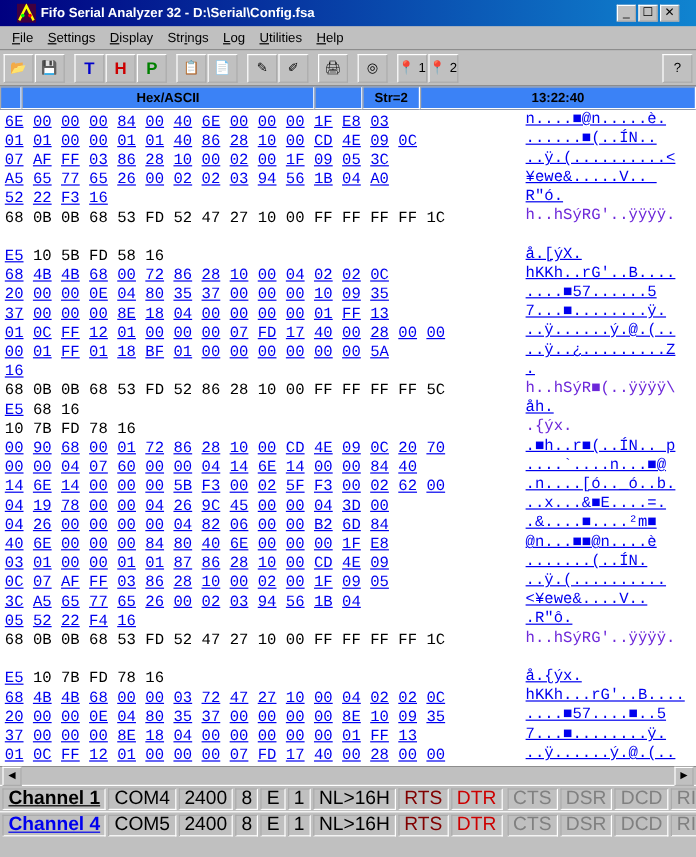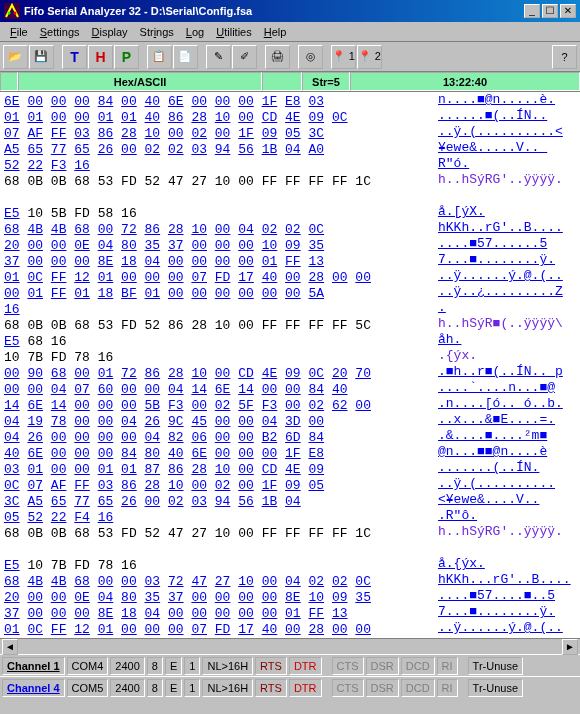--- a/index.html
+++ b/index.html
@@ -1,40 +1,40 @@
 <!DOCTYPE html>
 <html><head>
 <meta charset="utf-8">
 <style>
 *{margin:0;padding:0;box-sizing:border-box}
 body{font-family:"MS Sans Serif",Tahoma,sans-serif;font-size:11px;background:#c0c0c0;color:#000;width:580px;height:714px;overflow:hidden}
-.titlebar{background:linear-gradient(90deg,#000080,#1084d0);color:#fff;height:22px;display:flex;align-items:center;padding:2px 4px;font-weight:bold;justify-content:space-between}
+.titlebar{background:linear-gradient(90deg,#000080,#1084d0);color:#fff;height:22px;display:flex;align-items:center;padding:2px 14px;font-weight:bold;justify-content:space-between}
 .titlebar .left{display:flex;align-items:center;gap:4px}
 .titlebar .tctrl{display:flex;gap:2px}
 .tbtn{width:16px;height:14px;background:#c0c0c0;border:1px outset #fff;font-family:Marlett,Arial;font-size:10px;line-height:12px;text-align:center;color:#000;font-weight:normal}
 .appicon svg{width:16px;height:16px;display:block}
 .menubar{background:#c0c0c0;height:20px;display:flex;align-items:center;padding:2px 4px;border-bottom:1px solid #808080}
 .menubar span{padding:2px 6px;cursor:default}
 .menubar span u{text-decoration:underline}
 .toolbar{background:#c0c0c0;height:30px;display:flex;align-items:center;padding:2px 3px;border-bottom:1px solid #808080;gap:1px}
 .tbutton{width:25px;height:24px;border:1px outset #fff;background:#c0c0c0;display:flex;align-items:center;justify-content:center;font-size:11px}
 .tsep{width:6px}
-.status1{background:#86efac;height:20px;display:flex;border-bottom:1px solid #808080}
+.status1{background:#3b82f6;height:20px;display:flex;border-bottom:1px solid #808080}
 .status1 .cell{border:1px inset #fff;display:flex;align-items:center;justify-content:center;font-weight:bold}
 .hexview{background:#fff;height:546px;overflow:auto;font-family:"Courier New",monospace;font-size:13px;line-height:16px;padding:2px 4px;white-space:pre;position:relative}
 .hexline{height:16px;white-space:pre}
 .hexline .hxg{display:inline-block}
 .hx{color:#0000ee;text-decoration:underline;cursor:pointer}
 .nh{color:#000}
 .asc{position:absolute;left:438px;color:#0000ee;text-decoration:underline}
 .asc.plain{color:#6d28d9;text-decoration:none}
 .hsb{height:16px;background:#c0c0c0;border-top:1px solid #808080;display:flex;align-items:center;justify-content:space-between;padding:0 2px}
 .sbtn{width:16px;height:16px;border:1px outset #fff;background:#c0c0c0;font-size:10px;text-align:center;line-height:14px}
 .chrow{background:#c0c0c0;height:22px;display:flex;align-items:center;padding:1px 2px;gap:2px;border-top:1px solid #fff}
-.chcell{border:1px inset #fff;padding:1px 4px;height:18px;display:flex;align-items:center;font-size:11px;white-space:nowrap}
+.chcell{border:1px inset #fff;padding:1px 4px;height:18px;display:flex;align-items:center;font-size:16px;white-space:nowrap}
 .chcell.on{background:#c0c0c0;color:#800000}
 .chcell.off{background:#c0c0c0;color:#808080}
 .chcell.ch{font-weight:bold;text-decoration:underline;color:#000}
 .chcell.ch2{color:#0000ee}
 .T{color:#0000cc;font-weight:bold;font-size:14px}
 .H{color:#cc0000;font-weight:bold;font-size:14px}
 .P{color:#008000;font-weight:bold;font-size:14px}
 </style>
 </head>
 <body>
@@ -118,21 +118,21 @@
     <div style="flex: 1 1 0%;"></div>
     <div class="tbutton">
       <span>?</span>
     </div>
   </div>
 
 <div class="status1">
   <div class="cell" style="width:18px"></div>
   <div class="cell" style="flex:0 0 244px">Hex/ASCII</div>
   <div class="cell" style="flex:0 0 40px"></div>
-  <div class="cell" style="flex:0 0 48px">Str=5</div>
+  <div class="cell" style="flex:0 0 48px">Str=2</div>
   <div class="cell" style="flex:1">13:22:40</div>
 </div>
 
 <div class="hexview" id="hexview"><div class="hexline"><span class="hxg"><span class="hx">6E</span> <span class="hx">00</span> <span class="hx">00</span> <span class="hx">00</span> <span class="hx">84</span> <span class="hx">00</span> <span class="hx">40</span> <span class="hx">6E</span> <span class="hx">00</span> <span class="hx">00</span> <span class="hx">00</span> <span class="hx">1F</span> <span class="hx">E8</span> <span class="hx">03</span> </span><span class="asc" style="top: 0px;">n....■@n.....è.</span></div><div class="hexline"><span class="hxg"><span class="hx">01</span> <span class="hx">01</span> <span class="hx">00</span> <span class="hx">00</span> <span class="hx">01</span> <span class="hx">01</span> <span class="hx">40</span> <span class="hx">86</span> <span class="hx">28</span> <span class="hx">10</span> <span class="hx">00</span> <span class="hx">CD</span> <span class="hx">4E</span> <span class="hx">09</span> <span class="hx">0C</span> </span><span class="asc" style="top: 16px;">......■(..ÍN..</span></div><div class="hexline"><span class="hxg"><span class="hx">07</span> <span class="hx">AF</span> <span class="hx">FF</span> <span class="hx">03</span> <span class="hx">86</span> <span class="hx">28</span> <span class="hx">10</span> <span class="hx">00</span> <span class="hx">02</span> <span class="hx">00</span> <span class="hx">1F</span> <span class="hx">09</span> <span class="hx">05</span> <span class="hx">3C</span> </span><span class="asc" style="top: 32px;">..ÿ.(..........&lt;</span></div><div class="hexline"><span class="hxg"><span class="hx">A5</span> <span class="hx">65</span> <span class="hx">77</span> <span class="hx">65</span> <span class="hx">26</span> <span class="hx">00</span> <span class="hx">02</span> <span class="hx">02</span> <span class="hx">03</span> <span class="hx">94</span> <span class="hx">56</span> <span class="hx">1B</span> <span class="hx">04</span> <span class="hx">A0</span> </span><span class="asc" style="top: 48px;">¥ewe&amp;.....V.. </span></div><div class="hexline"><span class="hxg"><span class="hx">52</span> <span class="hx">22</span> <span class="hx">F3</span> <span class="hx">16</span> </span><span class="asc" style="top: 64px;">R"ó.</span></div><div class="hexline"><span class="hxg"><span class="nh">68</span> <span class="nh">0B</span> <span class="nh">0B</span> <span class="nh">68</span> <span class="nh">53</span> <span class="nh">FD</span> <span class="nh">52</span> <span class="nh">47</span> <span class="nh">27</span> <span class="nh">10</span> <span class="nh">00</span> <span class="nh">FF</span> <span class="nh">FF</span> <span class="nh">FF</span> <span class="nh">FF</span> <span class="nh">1C</span> </span><span class="asc plain" style="top: 80px;">h..hSýRG'..ÿÿÿÿ.</span></div><div class="hexline"><span class="hxg"></span><span class="asc plain" style="top: 96px;"></span></div><div class="hexline"><span class="hxg"><span class="hx">E5</span> <span class="nh">10</span> <span class="nh">5B</span> <span class="nh">FD</span> <span class="nh">58</span> <span class="nh">16</span> </span><span class="asc" style="top: 112px;">å.[ýX.</span></div><div class="hexline"><span class="hxg"><span class="hx">68</span> <span class="hx">4B</span> <span class="hx">4B</span> <span class="hx">68</span> <span class="hx">00</span> <span class="hx">72</span> <span class="hx">86</span> <span class="hx">28</span> <span class="hx">10</span> <span class="hx">00</span> <span class="hx">04</span> <span class="hx">02</span> <span class="hx">02</span> <span class="hx">0C</span> </span><span class="asc" style="top: 128px;">hKKh..rG'..B....</span></div><div class="hexline"><span class="hxg"><span class="hx">20</span> <span class="hx">00</span> <span class="hx">00</span> <span class="hx">0E</span> <span class="hx">04</span> <span class="hx">80</span> <span class="hx">35</span> <span class="hx">37</span> <span class="hx">00</span> <span class="hx">00</span> <span class="hx">00</span> <span class="hx">10</span> <span class="hx">09</span> <span class="hx">35</span> </span><span class="asc" style="top: 144px;">....■57......5</span></div><div class="hexline"><span class="hxg"><span class="hx">37</span> <span class="hx">00</span> <span class="hx">00</span> <span class="hx">00</span> <span class="hx">8E</span> <span class="hx">18</span> <span class="hx">04</span> <span class="hx">00</span> <span class="hx">00</span> <span class="hx">00</span> <span class="hx">00</span> <span class="hx">01</span> <span class="hx">FF</span> <span class="hx">13</span> </span><span class="asc" style="top: 160px;">7...■........ÿ.</span></div><div class="hexline"><span class="hxg"><span class="hx">01</span> <span class="hx">0C</span> <span class="hx">FF</span> <span class="hx">12</span> <span class="hx">01</span> <span class="hx">00</span> <span class="hx">00</span> <span class="hx">00</span> <span class="hx">07</span> <span class="hx">FD</span> <span class="hx">17</span> <span class="hx">40</span> <span class="hx">00</span> <span class="hx">28</span> <span class="hx">00</span> <span class="hx">00</span> </span><span class="asc" style="top: 176px;">..ÿ......ý.@.(..</span></div><div class="hexline"><span class="hxg"><span class="hx">00</span> <span class="hx">01</span> <span class="hx">FF</span> <span class="hx">01</span> <span class="hx">18</span> <span class="hx">BF</span> <span class="hx">01</span> <span class="hx">00</span> <span class="hx">00</span> <span class="hx">00</span> <span class="hx">00</span> <span class="hx">00</span> <span class="hx">00</span> <span class="hx">5A</span> </span><span class="asc" style="top: 192px;">..ÿ..¿.........Z</span></div><div class="hexline"><span class="hxg"><span class="hx">16</span> </span><span class="asc" style="top: 208px;">.</span></div><div class="hexline"><span class="hxg"><span class="nh">68</span> <span class="nh">0B</span> <span class="nh">0B</span> <span class="nh">68</span> <span class="nh">53</span> <span class="nh">FD</span> <span class="nh">52</span> <span class="nh">86</span> <span class="nh">28</span> <span class="nh">10</span> <span class="nh">00</span> <span class="nh">FF</span> <span class="nh">FF</span> <span class="nh">FF</span> <span class="nh">FF</span> <span class="nh">5C</span> </span><span class="asc plain" style="top: 224px;">h..hSýR■(..ÿÿÿÿ\</span></div><div class="hexline"><span class="hxg"><span class="hx">E5</span> <span class="nh">68</span> <span class="nh">16</span> </span><span class="asc" style="top: 240px;">åh.</span></div><div class="hexline"><span class="hxg"><span class="nh">10</span> <span class="nh">7B</span> <span class="nh">FD</span> <span class="nh">78</span> <span class="nh">16</span> </span><span class="asc plain" style="top: 256px;">.{ýx.</span></div><div class="hexline"><span class="hxg"><span class="hx">00</span> <span class="hx">90</span> <span class="hx">68</span> <span class="hx">00</span> <span class="hx">01</span> <span class="hx">72</span> <span class="hx">86</span> <span class="hx">28</span> <span class="hx">10</span> <span class="hx">00</span> <span class="hx">CD</span> <span class="hx">4E</span> <span class="hx">09</span> <span class="hx">0C</span> <span class="hx">20</span> <span class="hx">70</span> </span><span class="asc" style="top: 272px;">.■h..r■(..ÍN.. p</span></div><div class="hexline"><span class="hxg"><span class="hx">00</span> <span class="hx">00</span> <span class="hx">04</span> <span class="hx">07</span> <span class="hx">60</span> <span class="hx">00</span> <span class="hx">00</span> <span class="hx">04</span> <span class="hx">14</span> <span class="hx">6E</span> <span class="hx">14</span> <span class="hx">00</span> <span class="hx">00</span> <span class="hx">84</span> <span class="hx">40</span> </span><span class="asc" style="top: 288px;">....`....n...■@</span></div><div class="hexline"><span class="hxg"><span class="hx">14</span> <span class="hx">6E</span> <span class="hx">14</span> <span class="hx">00</span> <span class="hx">00</span> <span class="hx">00</span> <span class="hx">5B</span> <span class="hx">F3</span> <span class="hx">00</span> <span class="hx">02</span> <span class="hx">5F</span> <span class="hx">F3</span> <span class="hx">00</span> <span class="hx">02</span> <span class="hx">62</span> <span class="hx">00</span> </span><span class="asc" style="top: 304px;">.n....[ó.._ó..b.</span></div><div class="hexline"><span class="hxg"><span class="hx">04</span> <span class="hx">19</span> <span class="hx">78</span> <span class="hx">00</span> <span class="hx">00</span> <span class="hx">04</span> <span class="hx">26</span> <span class="hx">9C</span> <span class="hx">45</span> <span class="hx">00</span> <span class="hx">00</span> <span class="hx">04</span> <span class="hx">3D</span> <span class="hx">00</span> </span><span class="asc" style="top: 320px;">..x...&amp;■E....=.</span></div><div class="hexline"><span class="hxg"><span class="hx">04</span> <span class="hx">26</span> <span class="hx">00</span> <span class="hx">00</span> <span class="hx">00</span> <span class="hx">00</span> <span class="hx">04</span> <span class="hx">82</span> <span class="hx">06</span> <span class="hx">00</span> <span class="hx">00</span> <span class="hx">B2</span> <span class="hx">6D</span> <span class="hx">84</span> </span><span class="asc" style="top: 336px;">.&amp;....■....²m■</span></div><div class="hexline"><span class="hxg"><span class="hx">40</span> <span class="hx">6E</span> <span class="hx">00</span> <span class="hx">00</span> <span class="hx">00</span> <span class="hx">84</span> <span class="hx">80</span> <span class="hx">40</span> <span class="hx">6E</span> <span class="hx">00</span> <span class="hx">00</span> <span class="hx">00</span> <span class="hx">1F</span> <span class="hx">E8</span> </span><span class="asc" style="top: 352px;">@n...■■@n....è</span></div><div class="hexline"><span class="hxg"><span class="hx">03</span> <span class="hx">01</span> <span class="hx">00</span> <span class="hx">00</span> <span class="hx">01</span> <span class="hx">01</span> <span class="hx">87</span> <span class="hx">86</span> <span class="hx">28</span> <span class="hx">10</span> <span class="hx">00</span> <span class="hx">CD</span> <span class="hx">4E</span> <span class="hx">09</span> </span><span class="asc" style="top: 368px;">.......(..ÍN.</span></div><div class="hexline"><span class="hxg"><span class="hx">0C</span> <span class="hx">07</span> <span class="hx">AF</span> <span class="hx">FF</span> <span class="hx">03</span> <span class="hx">86</span> <span class="hx">28</span> <span class="hx">10</span> <span class="hx">00</span> <span class="hx">02</span> <span class="hx">00</span> <span class="hx">1F</span> <span class="hx">09</span> <span class="hx">05</span> </span><span class="asc" style="top: 384px;">..ÿ.(..........</span></div><div class="hexline"><span class="hxg"><span class="hx">3C</span> <span class="hx">A5</span> <span class="hx">65</span> <span class="hx">77</span> <span class="hx">65</span> <span class="hx">26</span> <span class="hx">00</span> <span class="hx">02</span> <span class="hx">03</span> <span class="hx">94</span> <span class="hx">56</span> <span class="hx">1B</span> <span class="hx">04</span> </span><span class="asc" style="top: 400px;">&lt;¥ewe&amp;....V..</span></div><div class="hexline"><span class="hxg"><span class="hx">05</span> <span class="hx">52</span> <span class="hx">22</span> <span class="hx">F4</span> <span class="hx">16</span> </span><span class="asc" style="top: 416px;">.R"ô.</span></div><div class="hexline"><span class="hxg"><span class="nh">68</span> <span class="nh">0B</span> <span class="nh">0B</span> <span class="nh">68</span> <span class="nh">53</span> <span class="nh">FD</span> <span class="nh">52</span> <span class="nh">47</span> <span class="nh">27</span> <span class="nh">10</span> <span class="nh">00</span> <span class="nh">FF</span> <span class="nh">FF</span> <span class="nh">FF</span> <span class="nh">FF</span> <span class="nh">1C</span> </span><span class="asc plain" style="top: 432px;">h..hSýRG'..ÿÿÿÿ.</span></div><div class="hexline"><span class="hxg"></span><span class="asc plain" style="top: 448px;"></span></div><div class="hexline"><span class="hxg"><span class="hx">E5</span> <span class="nh">10</span> <span class="nh">7B</span> <span class="nh">FD</span> <span class="nh">78</span> <span class="nh">16</span> </span><span class="asc" style="top: 464px;">å.{ýx.</span></div><div class="hexline"><span class="hxg"><span class="hx">68</span> <span class="hx">4B</span> <span class="hx">4B</span> <span class="hx">68</span> <span class="hx">00</span> <span class="hx">00</span> <span class="hx">03</span> <span class="hx">72</span> <span class="hx">47</span> <span class="hx">27</span> <span class="hx">10</span> <span class="hx">00</span> <span class="hx">04</span> <span class="hx">02</span> <span class="hx">02</span> <span class="hx">0C</span> </span><span class="asc" style="top: 480px;">hKKh...rG'..B....</span></div><div class="hexline"><span class="hxg"><span class="hx">20</span> <span class="hx">00</span> <span class="hx">00</span> <span class="hx">0E</span> <span class="hx">04</span> <span class="hx">80</span> <span class="hx">35</span> <span class="hx">37</span> <span class="hx">00</span> <span class="hx">00</span> <span class="hx">00</span> <span class="hx">00</span> <span class="hx">8E</span> <span class="hx">10</span> <span class="hx">09</span> <span class="hx">35</span> </span><span class="asc" style="top: 496px;">....■57....■..5</span></div><div class="hexline"><span class="hxg"><span class="hx">37</span> <span class="hx">00</span> <span class="hx">00</span> <span class="hx">00</span> <span class="hx">8E</span> <span class="hx">18</span> <span class="hx">04</span> <span class="hx">00</span> <span class="hx">00</span> <span class="hx">00</span> <span class="hx">00</span> <span class="hx">00</span> <span class="hx">01</span> <span class="hx">FF</span> <span class="hx">13</span> </span><span class="asc" style="top: 512px;">7...■........ÿ.</span></div><div class="hexline"><span class="hxg"><span class="hx">01</span> <span class="hx">0C</span> <span class="hx">FF</span> <span class="hx">12</span> <span class="hx">01</span> <span class="hx">00</span> <span class="hx">00</span> <span class="hx">00</span> <span class="hx">07</span> <span class="hx">FD</span> <span class="hx">17</span> <span class="hx">40</span> <span class="hx">00</span> <span class="hx">28</span> <span class="hx">00</span> <span class="hx">00</span> </span><span class="asc" style="top: 528px;">..ÿ......ý.@.(..</span></div></div>
 
 <div class="hsb">
   <div class="sbtn">◄</div>
   <div style="flex:1"></div>
   <div class="sbtn">►</div>
 </div>

